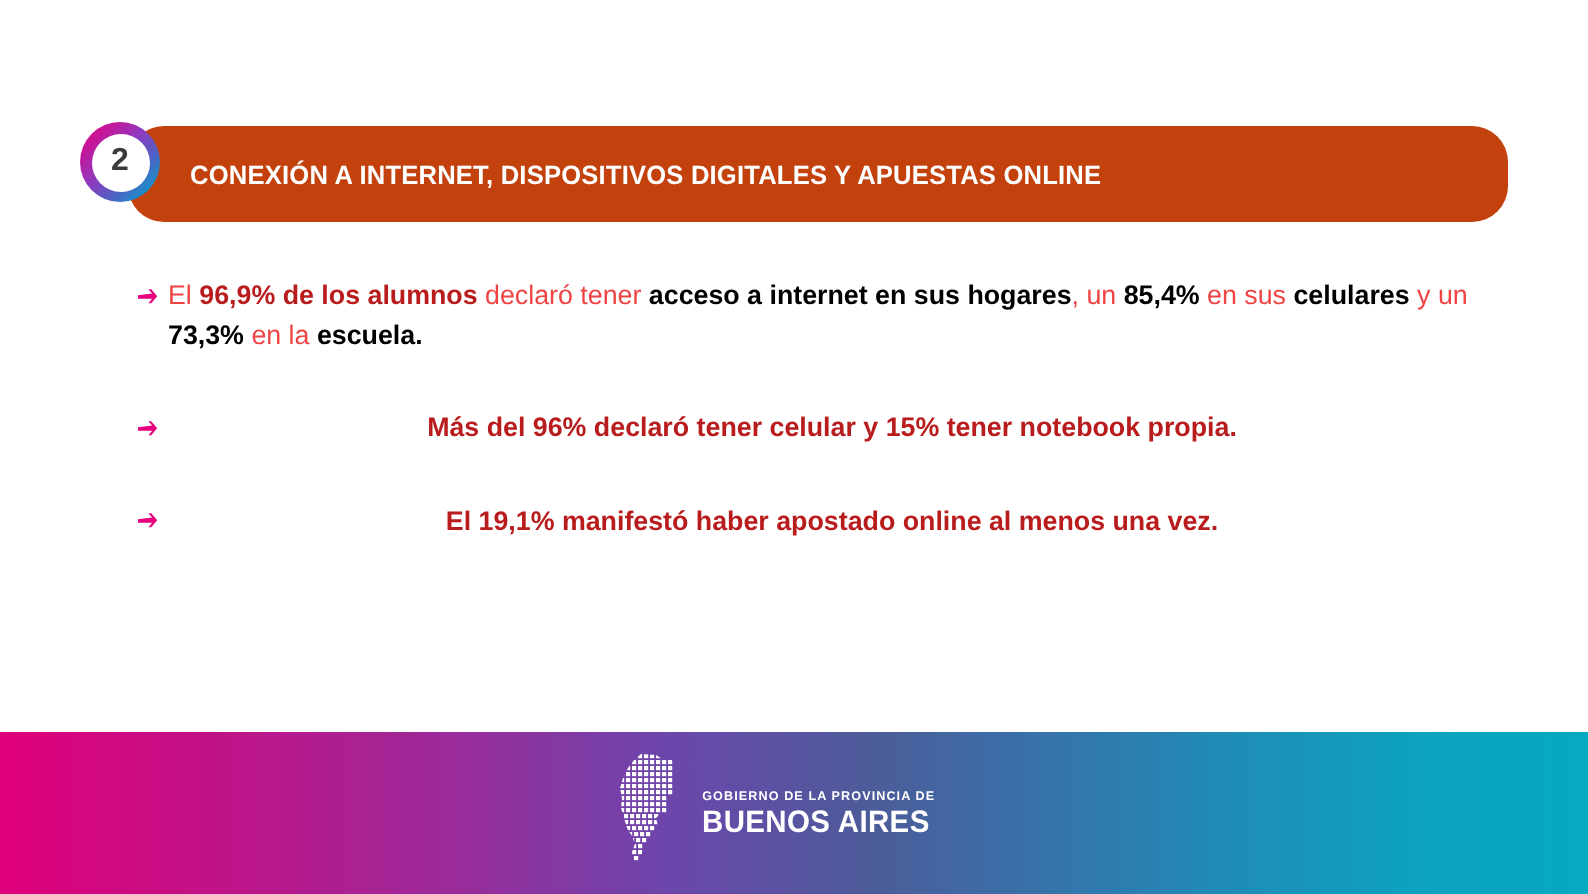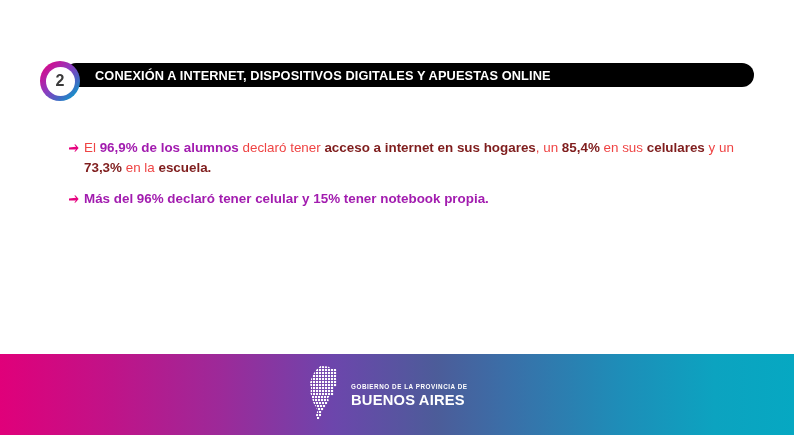--- a/index.html
+++ b/index.html
@@ -32,22 +32,22 @@
     top: 61px;
     width: 714px;
     height: 40px;
   }
 
   .header-bar {
     position: absolute;
     left: 24px;
     top: 2px;
     right: 0;
-    height: 24px;
-    background: #000000;
+    height: 48px;
+    background: #c2410c;
     border-radius: 18px;
     display: flex;
     align-items: center;
   }
 
   .header-title {
     color: #ffffff;
     font-size: 13.2px;
     font-weight: bold;
     letter-spacing: 0.1px;
@@ -98,45 +98,45 @@
   }
 
   .bullet {
     position: relative;
     padding-left: 16px;
     font-size: 13.4px;
     line-height: 19.5px;
     color: #333333;
   }
 
-  .bullet + .bullet { margin-top: 12px; }
+  .bullet + .bullet { margin-top: 27px; text-align: center; }
 
   .arrow-icon {
     position: absolute;
     left: 0;
     top: 0;
     width: 12px;
     height: 19.5px;
     display: inline-flex;
     align-items: center;
   }
   .arrow-icon svg { display: block; }
 
   .bullet-text { display: block; }
 
   
   .t-dark      { color: #ef4444; font-weight: normal; }
-  .t-dark-b    { color: #7f1d1d; font-weight: bold; }
-  .t-pink-b    { color: #a21caf; font-weight: bold; }
+  .t-dark-b    { color: #000000; font-weight: bold; }
+  .t-pink-b    { color: #b91c1c; font-weight: bold; }
 
   
   .footer {
     position: absolute;
     left: 0;
-    bottom: 12px;
+    bottom: 0;
     width: 794px;
     height: 81px;
     background: linear-gradient(90deg,
       #E0007A 0%,
       #C01388 14%,
       #9C2A99 28%,
       #6C46AC 42%,
       #4C5C99 55%,
       #3A6FA8 64%,
       #1E8DB8 78%,
@@ -215,20 +215,30 @@
         <svg width="12" height="12" viewBox="0 0 12 12" aria-hidden="true">
           <path d="M1 7.4 L8.1 7.4 L6.2 9.6 L7.6 9.6 L10.6 6.1 L7.6 2.6 L6.2 2.6 L8.1 4.8 L1 5.6 Z" fill="#E6007E"></path>
         </svg>
       </span>
       <span class="bullet-text">
         <span class="t-pink-b">Más del 96% declaró tener celular y 15% tener notebook propia.</span>
       </span>
     </div>
 
 
+    <div class="bullet">
+      <span class="arrow-icon">
+        <svg width="12" height="12" viewBox="0 0 12 12" aria-hidden="true">
+          <path d="M1 7.4 L8.1 7.4 L6.2 9.6 L7.6 9.6 L10.6 6.1 L7.6 2.6 L6.2 2.6 L8.1 4.8 L1 5.6 Z" fill="#E6007E"></path>
+        </svg>
+      </span>
+      <span class="bullet-text">
+        <span class="t-pink-b">El 19,1% manifestó haber apostado online al menos una vez.</span>
+      </span>
+    </div>
 
   </div>
 
   <div class="footer">
     <div class="logo">
 
       <span class="logo-map">
         <svg width="36" height="56" viewBox="0 0 36 56" aria-hidden="true">
           <defs>
             <clipPath id="prov">

